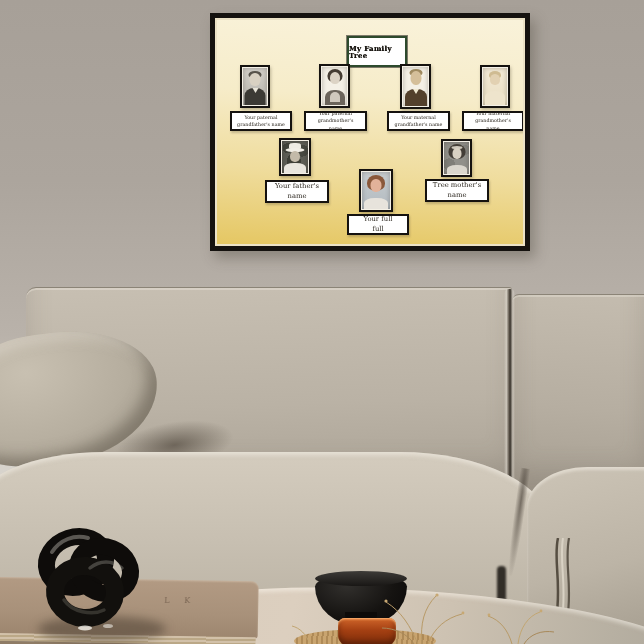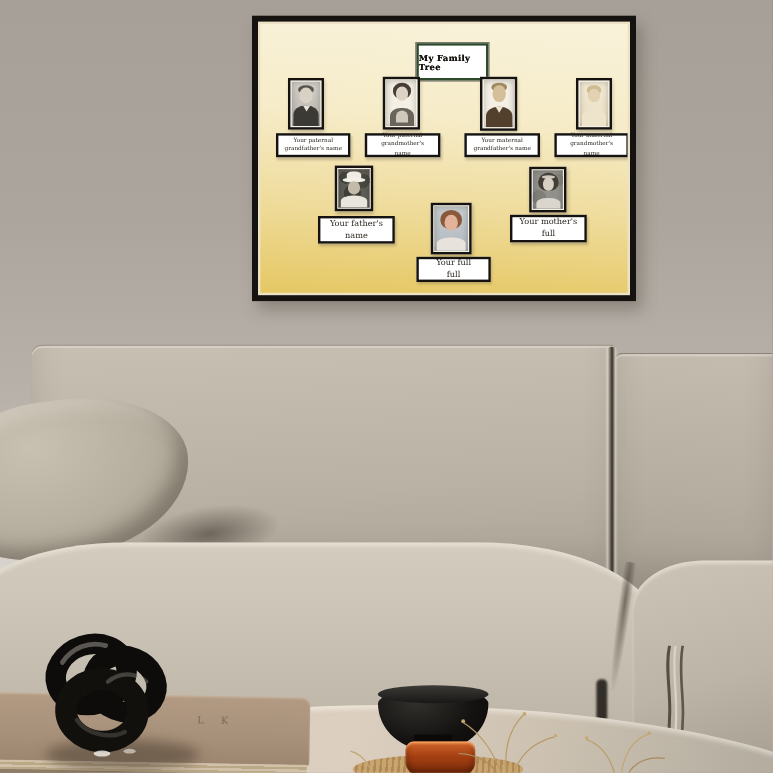--- a/index.html
+++ b/index.html
@@ -213,21 +213,21 @@
           <div class="band"></div>
           <div class="face"></div>
           <div class="torso"></div>
         </div>
       </div>
 
       <div class="abs plabel big" style="left:48px;top:160px;width:64px;height:23px">
         <span>Your father's name</span>
       </div>
       <div class="abs plabel big" style="left:208px;top:159px;width:64px;height:23px">
-        <span>Your mother's full</span>
+        <span>Tree mother's name</span>
       </div>
 
       <div class="abs pframe" style="left:142px;top:149px;width:34px;height:43px">
         <div class="photo ph7">
           <div class="hair"></div>
           <div class="face"></div>
           <div class="torso"></div>
         </div>
       </div>
       <div class="abs plabel child" style="left:130px;top:194px;width:62px;height:21px">

